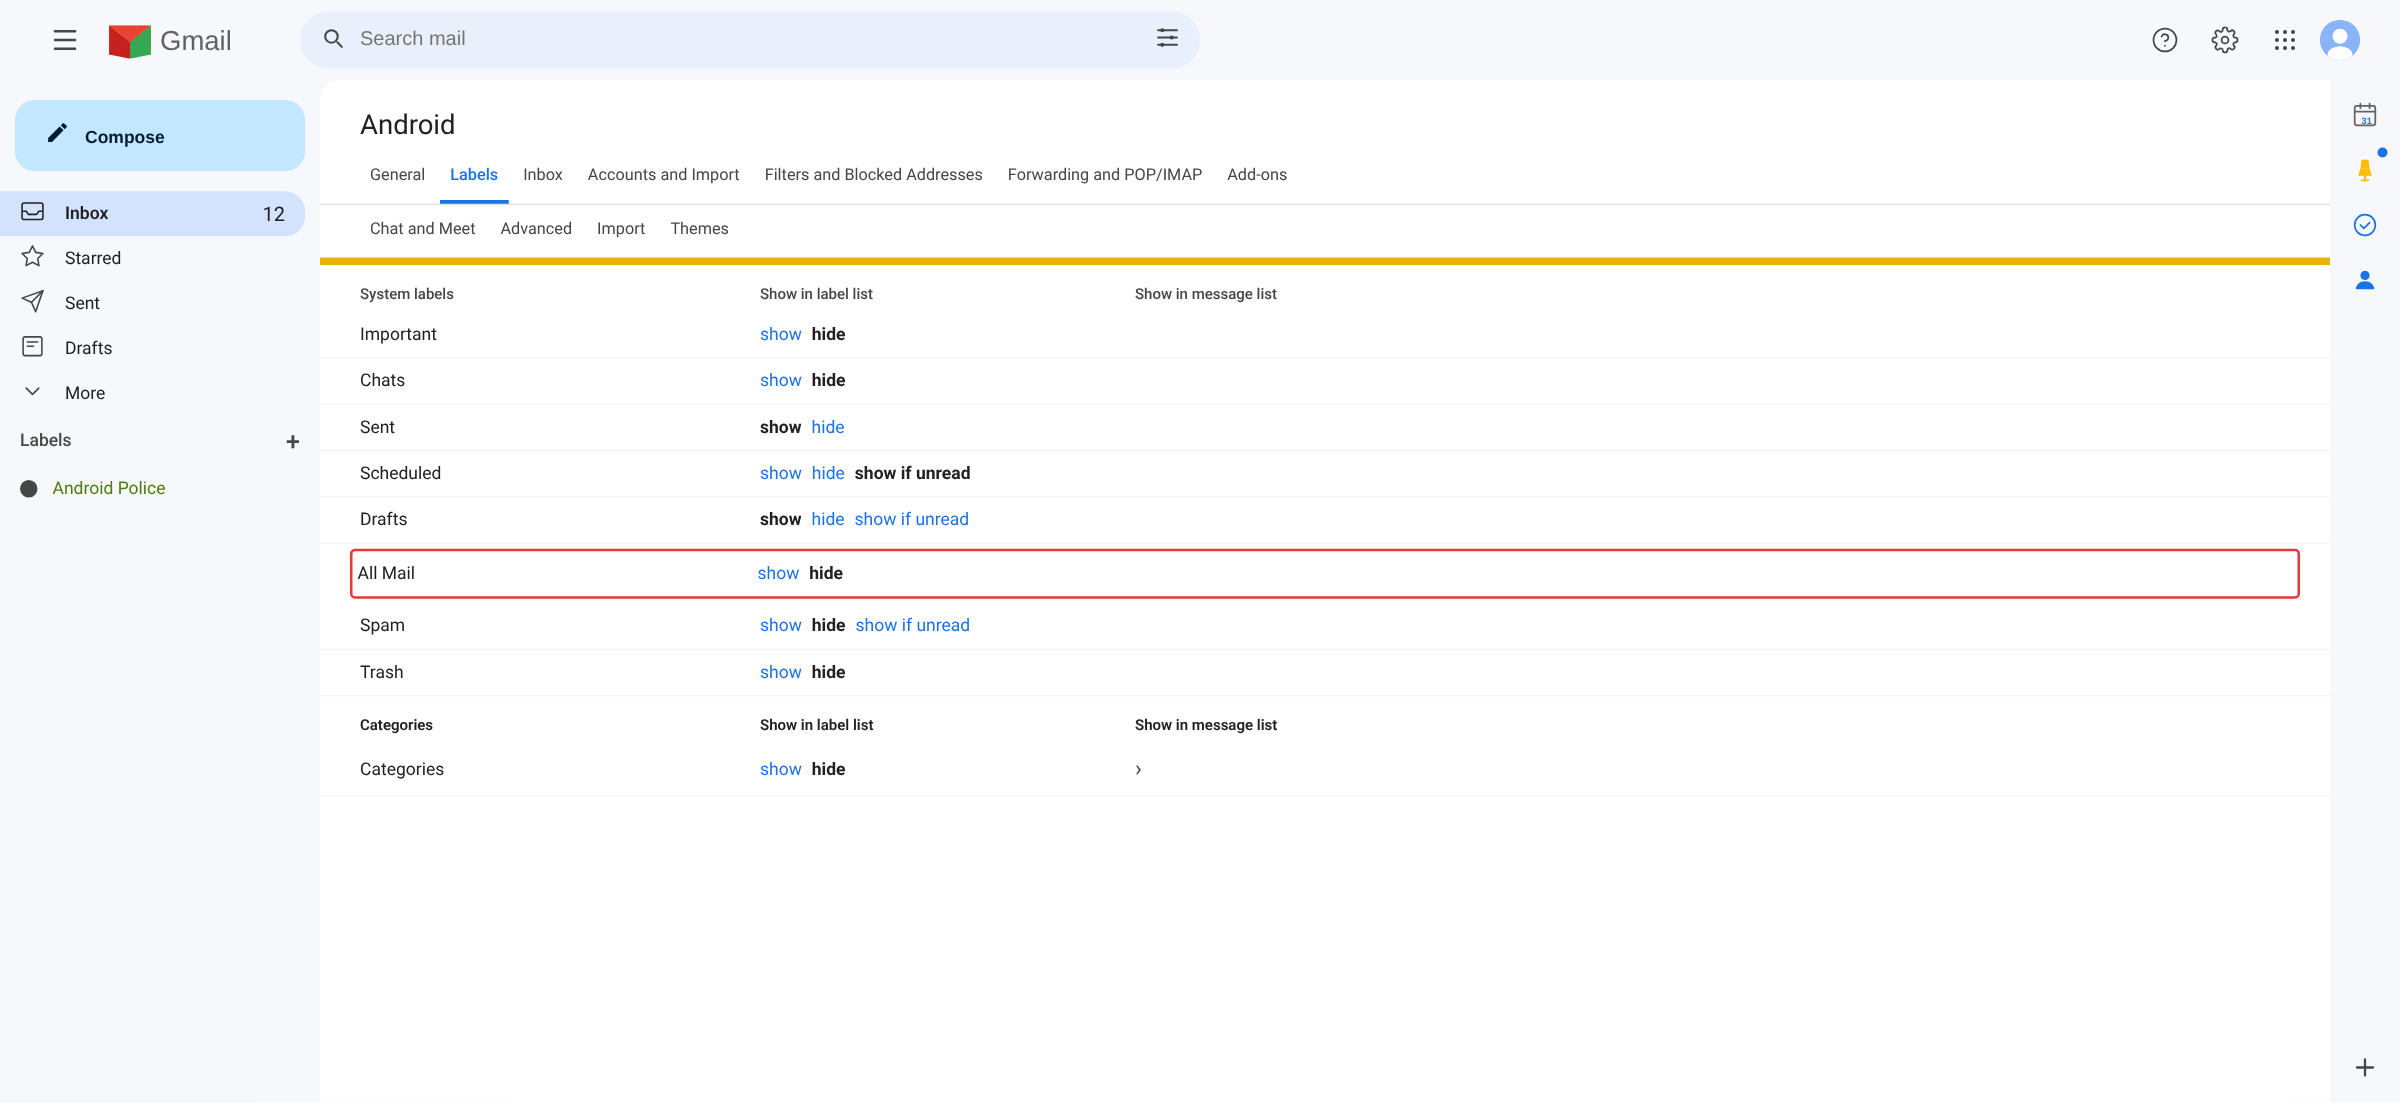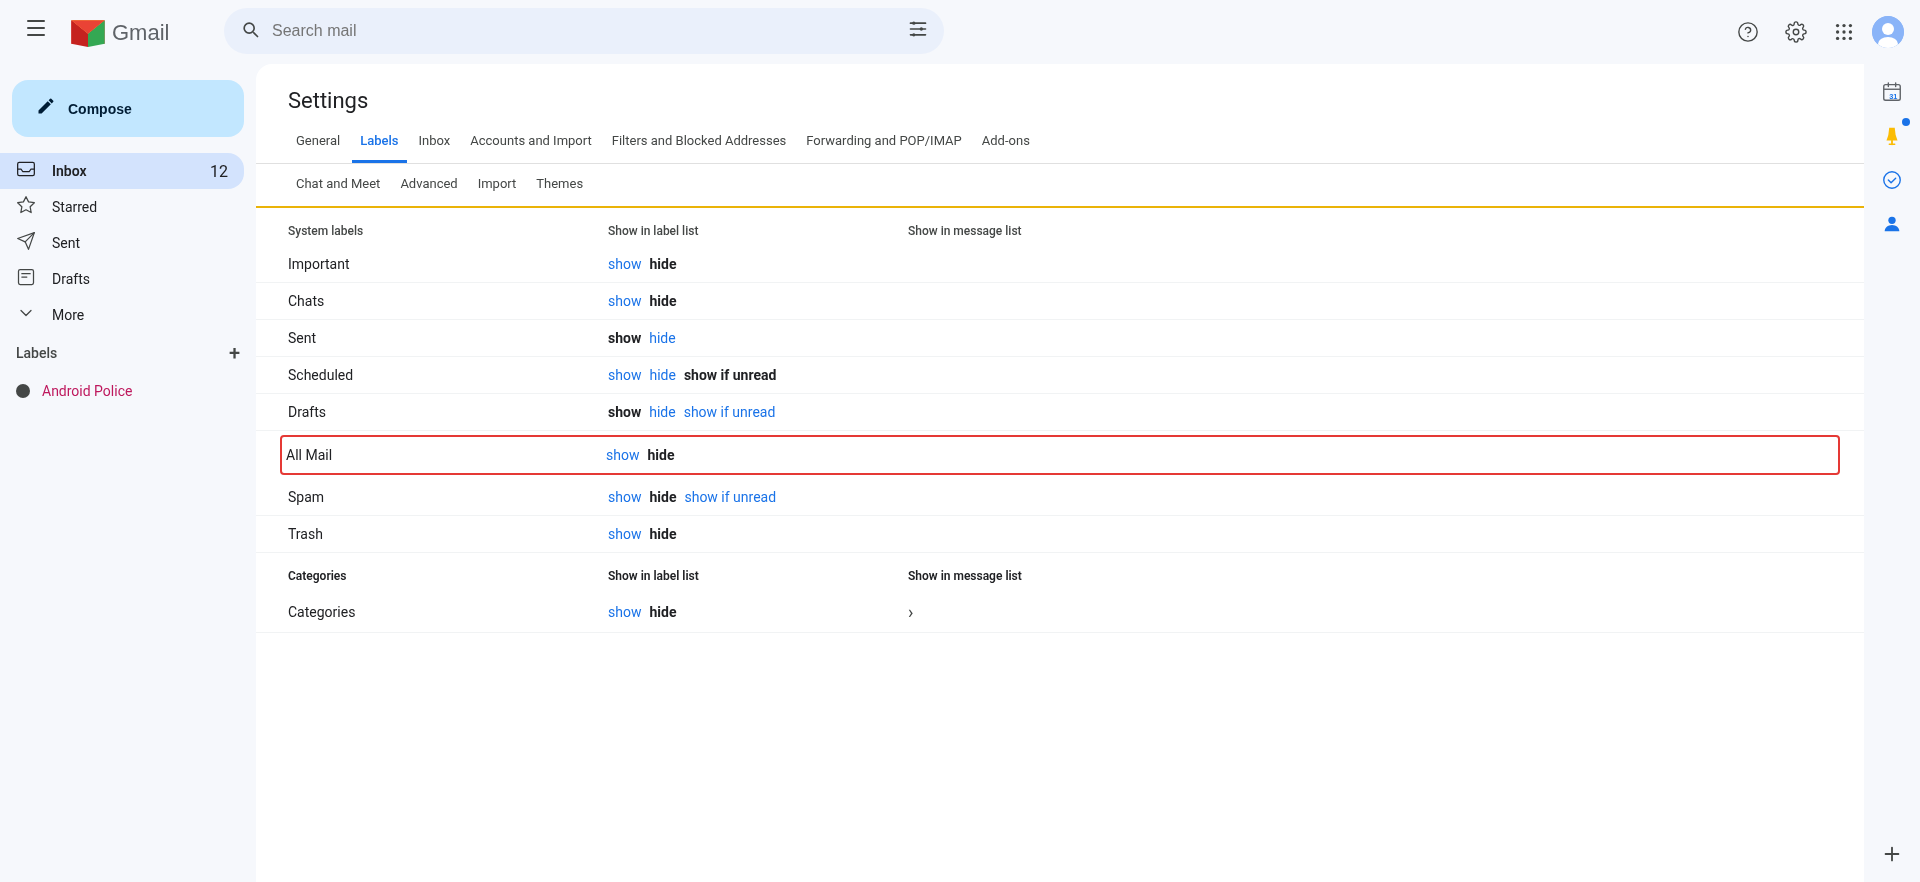--- a/index.html
+++ b/index.html
@@ -1,22 +1,22 @@
 <!DOCTYPE html>
 <html><head>
   <meta charset="utf-8">
   <style>
     * { margin: 0; padding: 0; box-sizing: border-box; }
     body { font-family: 'Google Sans', Roboto, Arial, sans-serif; background: #f6f8fc; min-height: 882px; overflow: hidden; }
 
     
     .topbar {
-      display: flex; 
+      display: flex; align-items: center;
       background: #f6f8fc;
-      padding: 8px 16px;
+      padding: 8px 32px;
       height: 64px;
       gap: 12px;
     }
     .hamburger-btn {
       width: 40px; height: 40px; border-radius: 50%; border: none;
       background: transparent; cursor: pointer; display: flex; align-items: center; justify-content: center;
     }
     .hamburger-lines { display: flex; flex-direction: column; gap: 5px; }
     .hamburger-lines span { display: block; width: 18px; height: 2px; background: #444746; border-radius: 1px; }
 
@@ -78,21 +78,21 @@
 
     .labels-header {
       display: flex; align-items: center; padding: 8px 16px;
       font-size: 14px; color: #444746; font-weight: 500;
     }
     .labels-header .labels-title { flex: 1; font-size: 14px; color: #444746; }
     .add-label-btn { cursor: pointer; font-size: 20px; color: #444746; }
 
     .label-item {
       display: flex; align-items: center; padding: 4px 16px;
-      height: 36px; cursor: pointer; gap: 12px; font-size: 14px; color: #be185d;
+      height: 36px; cursor: pointer; gap: 12px; font-size: 14px; color: #4d7c0f;
       border-radius: 0 16px 16px 0; margin-right: 12px;
     }
     .label-dot { width: 14px; height: 14px; border-radius: 50%; background: #444746; }
 
     
     .content-area {
       flex: 1; background: #fff; overflow-y: auto;
       border-radius: 16px 0 0 0; margin-left: 0;
     }
 
@@ -112,21 +112,21 @@
       padding: 12px 8px; margin-right: 4px;
       font-size: 13px; color: #444746; cursor: pointer;
       border-bottom: 3px solid transparent;
       white-space: nowrap;
     }
     .tab.active { color: #1a73e8; border-bottom-color: #1a73e8; font-weight: 500; }
 
     .tabs-row-2 {
       display: flex; align-items: flex-end;
       padding: 0 32px;
-      border-bottom: 2px solid #eab308;
+      border-bottom: 6px solid #eab308;
     }
 
     
     .section-subheader {
       display: flex; align-items: center;
       padding: 16px 32px 8px 32px;
       background: #fff;
     }
     .section-col { font-size: 12px; font-weight: 500; color: #444746; }
     .section-col.label-col { width: 320px; }
@@ -339,21 +339,21 @@
       <span class="add-label-btn">+</span>
     </div>
 
     <div class="label-item">
       <div class="label-dot"></div>
       <span>Android Police</span>
     </div>
   </div>
 
   <div class="content-area">
-    <div class="settings-header">Settings</div>
+    <div class="settings-header">Android</div>
 
     <div class="tabs-row">
       <div class="tab">General</div>
       <div class="tab active">Labels</div>
       <div class="tab">Inbox</div>
       <div class="tab">Accounts and Import</div>
       <div class="tab">Filters and Blocked Addresses</div>
       <div class="tab">Forwarding and POP/IMAP</div>
       <div class="tab">Add-ons</div>
     </div>

